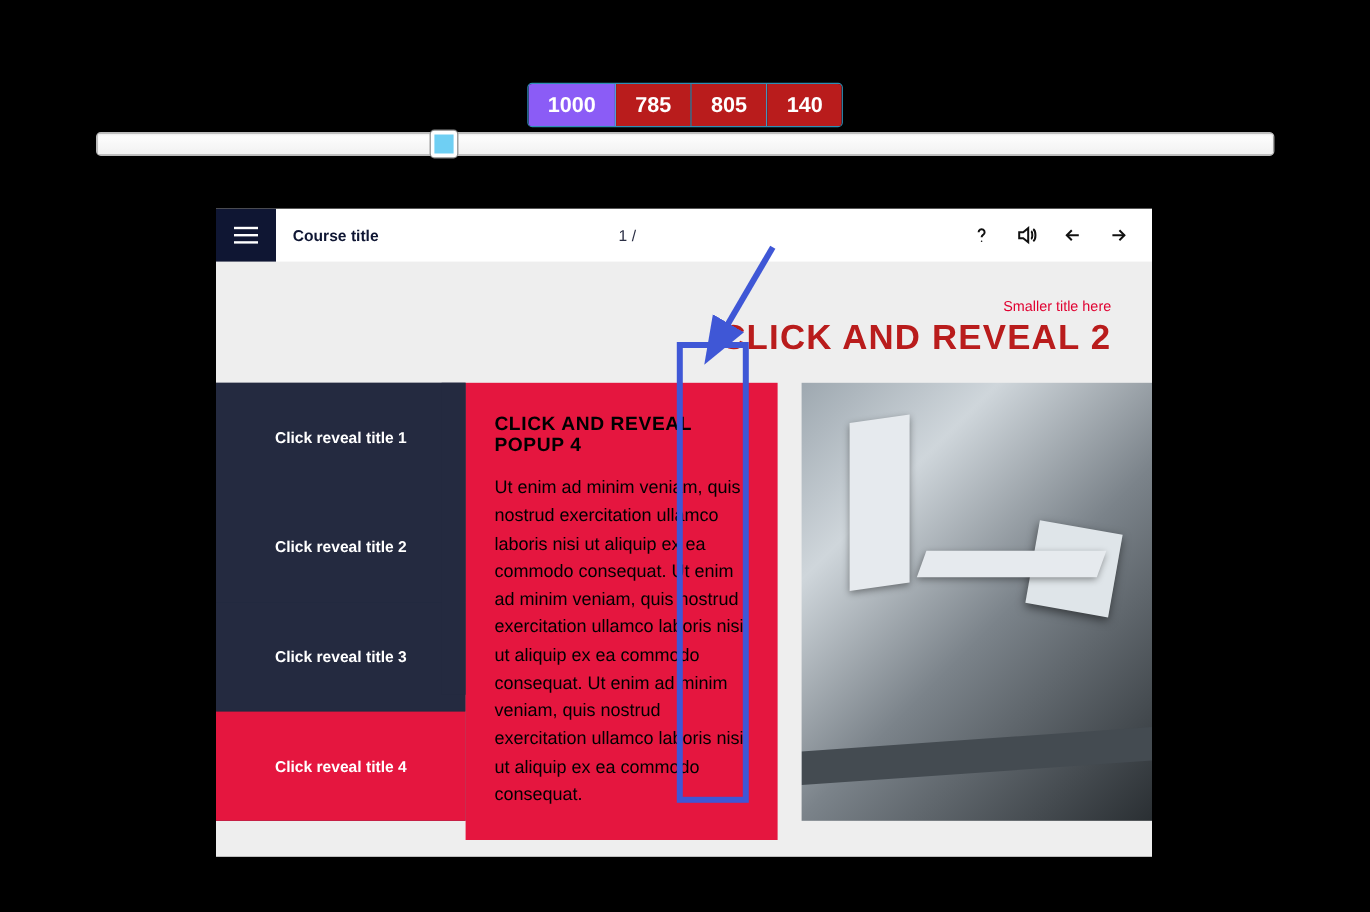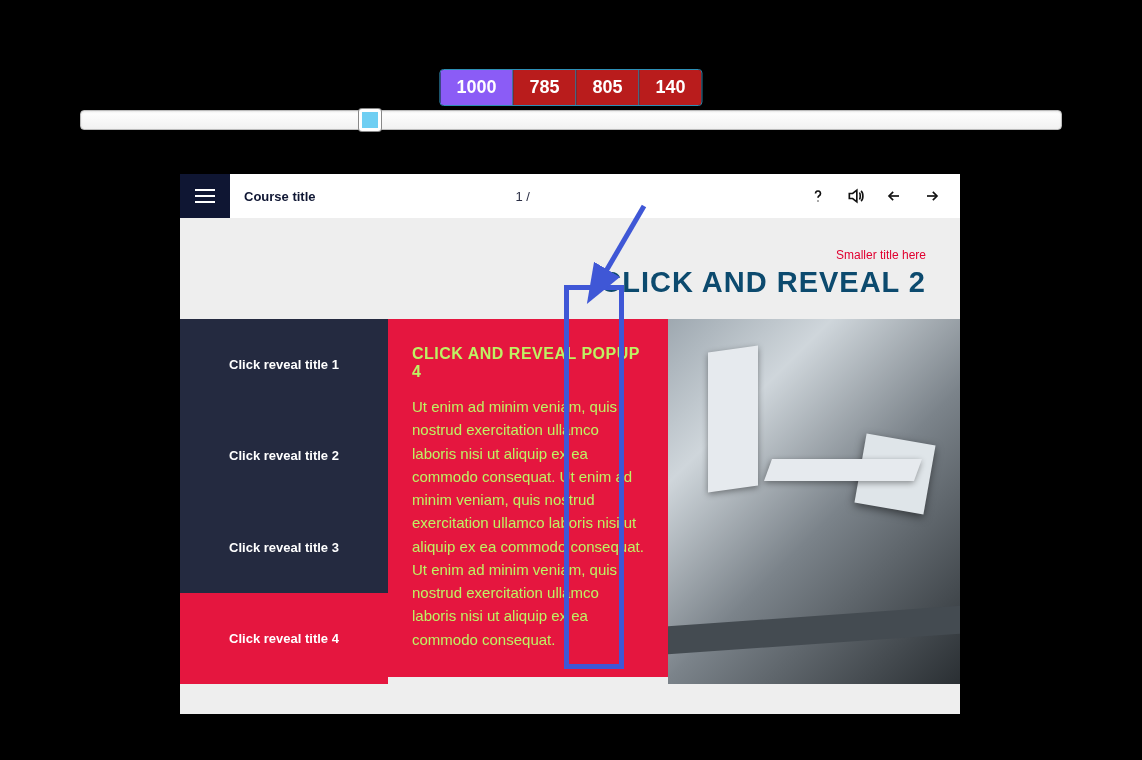--- a/index.html
+++ b/index.html
@@ -25,30 +25,30 @@
   .hamburger { width: 50px; height: 44px; background: #0F1633; display: flex; flex-direction: column; justify-content: center; align-items: center; gap: 4px; cursor: pointer; }
   .hamburger span { display: block; width: 20px; height: 2px; background: #fff; }
   .course-title { color: #0F1633; font-size: 13px; font-weight: 700; margin-left: 14px; }
   .pagecount { color: #2a2e44; font-size: 13px; margin-left: 200px; }
   .top-icons { margin-left: auto; display: flex; align-items: center; gap: 18px; padding-right: 18px; color: #0F1633; }
   .top-icons svg { width: 20px; height: 20px; stroke: #111; stroke-width: 2; fill: none; cursor: pointer; }
 
   
   .head-area { padding: 30px 34px 20px; text-align: right; }
   .smalltitle { color: #E00030; font-size: 12px; }
-  .bigtitle { color: #0c4a6e; font-size: 29px; font-weight: 700; letter-spacing: 1px; margin-top: 4px; }
+  .bigtitle { color: #b91c1c; font-size: 29px; font-weight: 700; letter-spacing: 1px; margin-top: 4px; }
 
   
   .content-row { display: flex; height: 365px; }
   .reveal-list { width: 208px; display: flex; flex-direction: column; background: #242A40; }
   .reveal-item { flex: 1; display: flex; align-items: center; justify-content: center; color: #fff; font-weight: 700; font-size: 13px; cursor: pointer; text-align: center; padding: 0 10px; }
   .reveal-item.active { background: #E5163F; }
   .reveal-item:not(.active) { background: #242A40; }
 
-  .popup { width: 280px; background: #E5163F; color: #bef264; padding: 26px 24px; }
+  .popup { width: 260px; background: #E5163F; color: #000000; padding: 26px 24px; }
   .popup-wrap { position: relative; width: 280px; }
   .popup-wrap::before { content: ""; position: absolute; top: 0; left: -20px; width: 20px; height: 260px; background: #242A40; }
   .popup-title { font-size: 16px; font-weight: 700; letter-spacing: 0.5px; margin-bottom: 14px; }
   .popup-body { font-size: 15px; line-height: 1.55; }
 
   .photo { flex: 1; background: linear-gradient(135deg, #9ea8b0 0%, #cfd6db 25%, #7b838a 55%, #2a2f33 100%); position: relative; overflow: hidden; }
   .photo::before, .photo::after { content: ""; position: absolute; background: #e6eaee; box-shadow: 0 2px 6px rgba(0,0,0,0.4); }
   .photo::before { top: 30px; left: 40px; width: 50px; height: 140px; transform: skewY(-8deg); }
   .photo::after { top: 140px; left: 100px; width: 150px; height: 22px; transform: skewX(-20deg); }
   .photo .cube { position: absolute; top: 120px; right: 30px; width: 70px; height: 70px; background: #dfe5e9; transform: rotate(10deg); box-shadow: 0 3px 8px rgba(0,0,0,0.5); }

